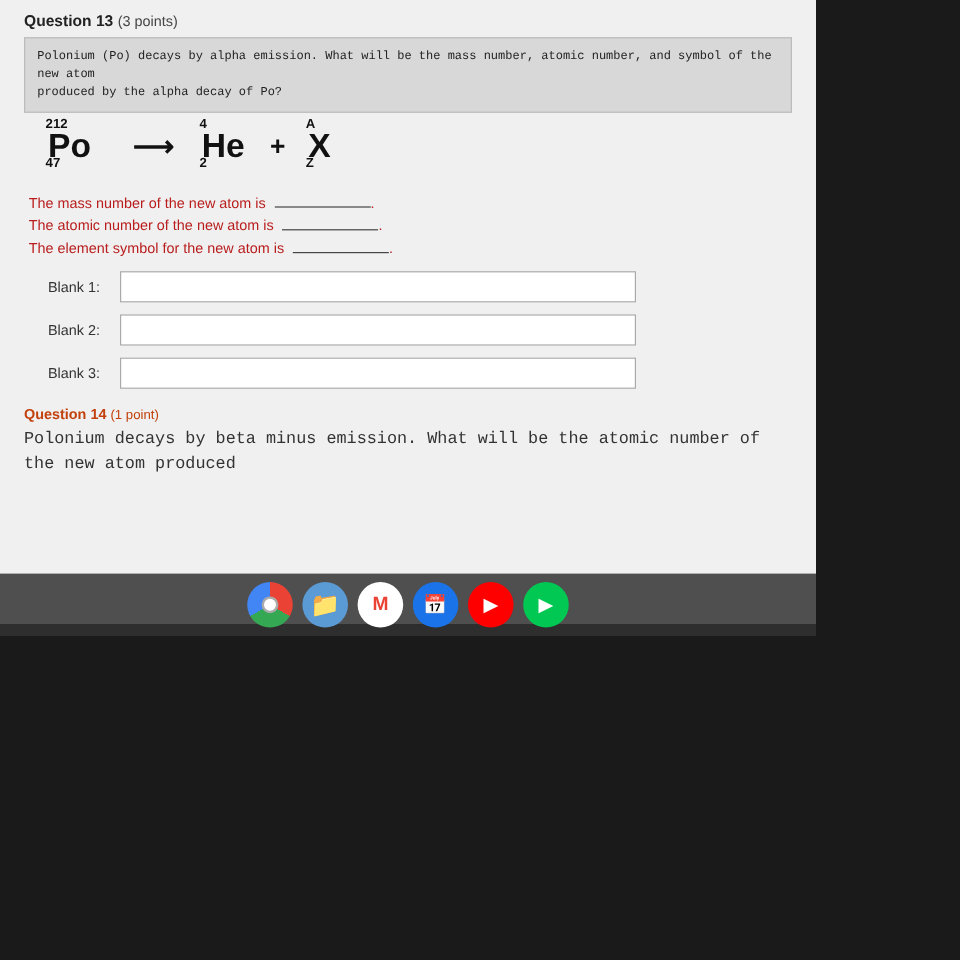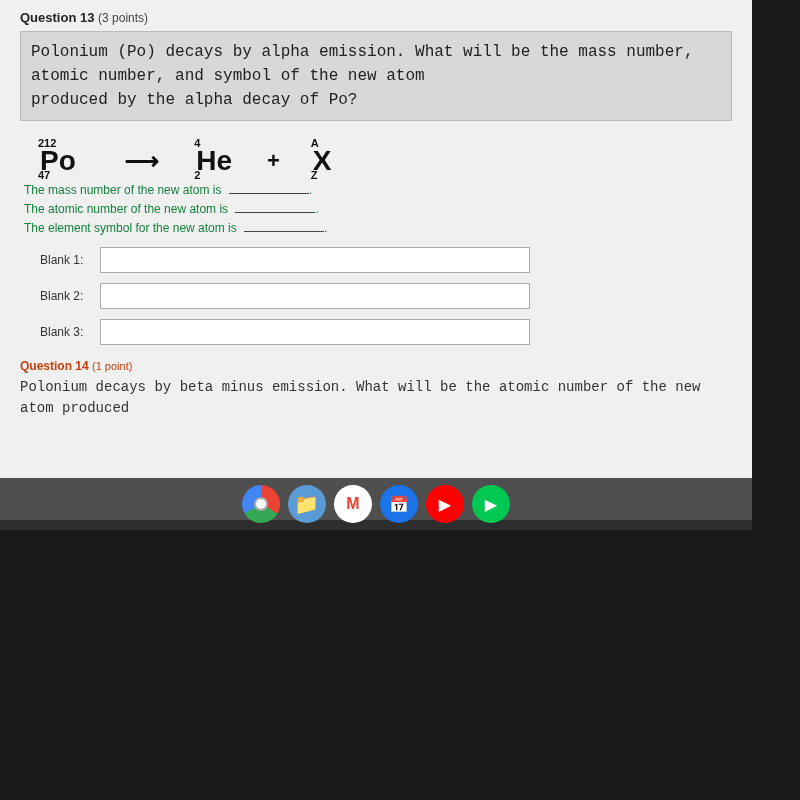--- a/index.html
+++ b/index.html
@@ -5,21 +5,21 @@
     * { margin: 0; padding: 0; box-sizing: border-box; }
     body {
       width: 800px;
       height: 800px;
       background: #1a1a1a;
       font-family: Arial, sans-serif;
       overflow: hidden;
     }
 
     .screen {
-      width: 752px;
+      width: 680px;
       height: 800px;
       position: relative;
     }
 
     .content-area {
       background: #f0f0f0;
       width: 100%;
       height: 520px;
       padding: 10px 20px;
       position: relative;
@@ -35,32 +35,32 @@
     .question-points {
       font-weight: normal;
       font-size: 12px;
       color: #444;
     }
 
     .question-text-box {
       background: #d8d8d8;
       border: 1px solid #bbb;
       padding: 8px 10px;
-      font-size: 16px;
+      font-size: 10px;
       color: #222;
-      margin-bottom: 24px;
+      margin-bottom: 12px;
       font-family: 'Courier New', monospace;
       line-height: 1.5;
     }
 
     .equation-area {
       display: flex;
       align-items: center;
-      gap: 23px;
-      margin-bottom: 6px;
+      gap: 9px;
+      margin-bottom: 24px;
       margin-left: 10px;
       font-size: 26px;
       font-weight: bold;
       color: #111;
     }
 
     .nuclide {
       position: relative;
       display: inline-block;
     }
@@ -86,21 +86,21 @@
       font-weight: bold;
     }
 
     .arrow {
       font-size: 24px;
       margin: 0 8px;
     }
 
     .fill-in-line {
       font-size: 12px;
-      color: #15803d;
+      color: #b91c1c;
       margin: 5px 0 5px 4px;
     }
 
     .underline-blank {
       display: inline-block;
       width: 80px;
       border-bottom: 1px solid #444;
       margin-left: 4px;
     }
 

